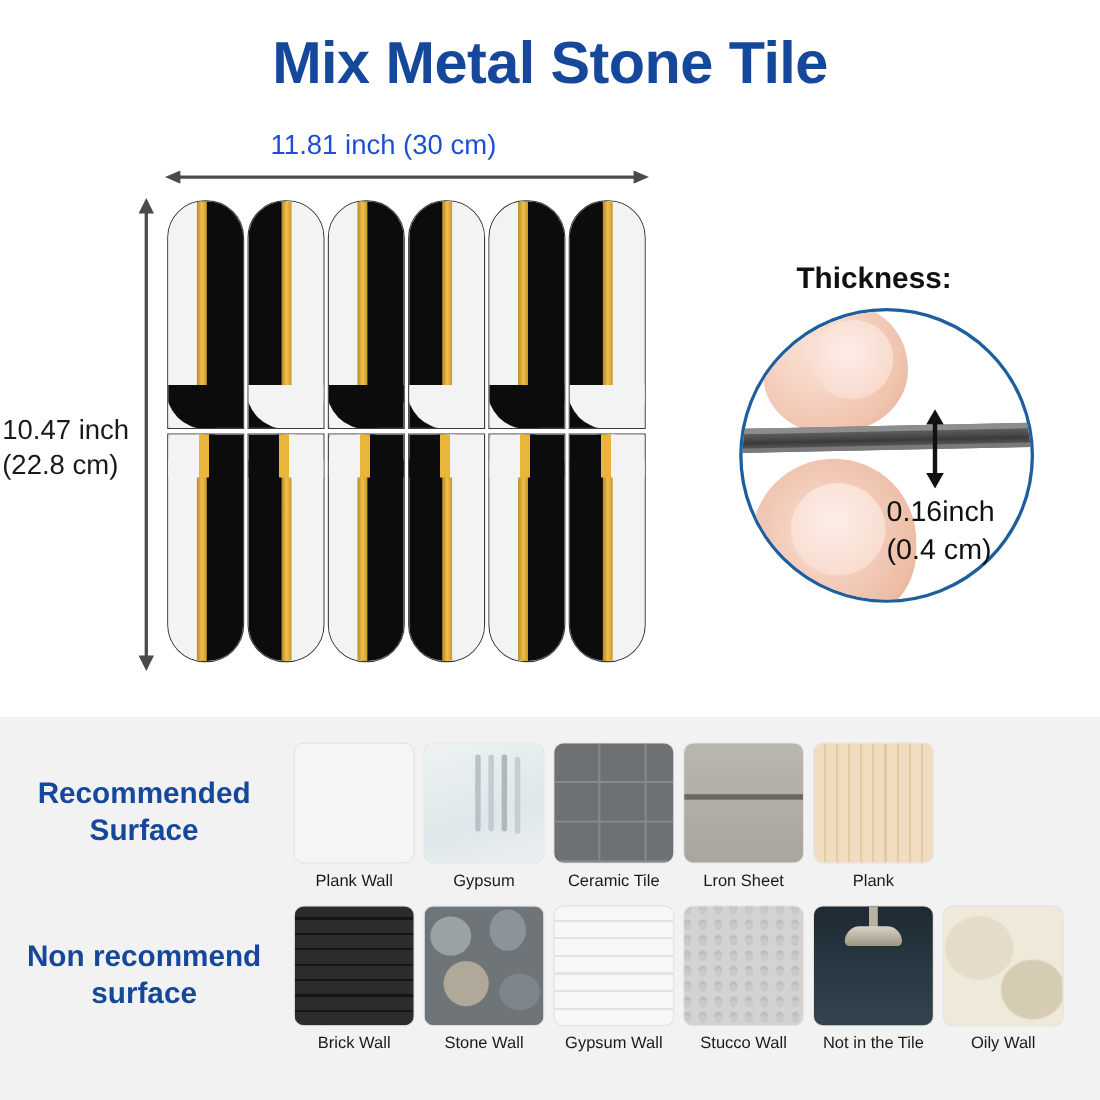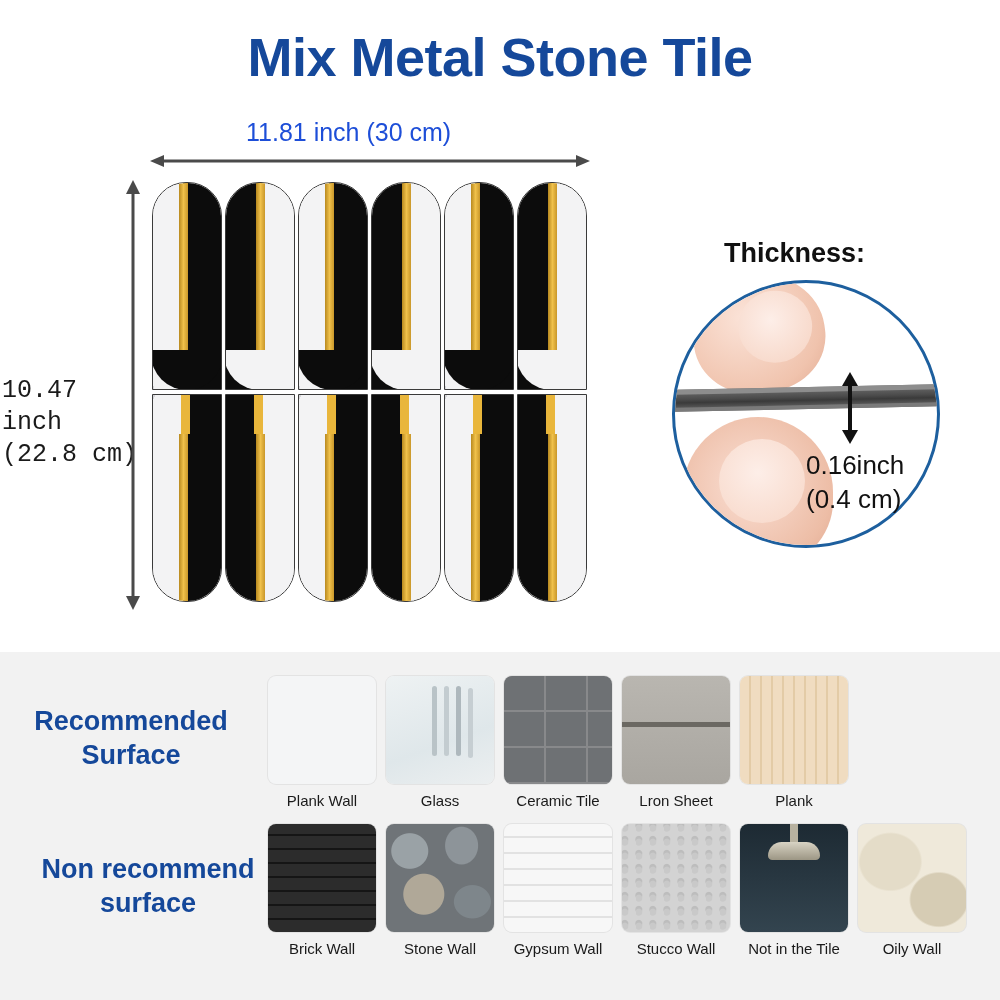--- a/index.html
+++ b/index.html
@@ -20,21 +20,21 @@
   
   .dim-top-label{
     position:absolute;left:246px;top:118px;
     font-size:25px;color:#1d4ed8;
   }
   .arrow-h{
     position:absolute;left:150px;top:155px;width:440px;height:12px;
   }
   .dim-left-label{
     position:absolute;left:2px;top:375px;width:148px;
-    text-align:left;font-size:25px;color:#1a1a1a;line-height:32px;font-family:Liberation Mono, monospace;
+    text-align:left;font-size:25px;color:#1a1a1a;line-height:32px;
   }
   .arrow-v{
     position:absolute;left:126px;top:180px;width:14px;height:430px;
   }
   
   .tile-panel{
     position:absolute;left:152px;top:182px;width:438px;height:424px;
   }
   .col{
     position:absolute;top:0;width:70px;height:424px;
@@ -341,37 +341,37 @@
     <span>Surface</span>
   </div>
 
   <div class="row" style="left:266px;top:24px;">
     <div class="cell">
       <div class="swatch sw-marble"></div>
       <div class="cap">Plank Wall</div>
     </div>
     <div class="cell">
       <div class="swatch sw-glass"></div>
-      <div class="cap">Glass</div>
+      <div class="cap">Gypsum</div>
     </div>
     <div class="cell">
       <div class="swatch sw-ceramic"></div>
       <div class="cap">Ceramic Tile</div>
     </div>
     <div class="cell">
       <div class="swatch sw-iron"></div>
       <div class="cap">Lron Sheet</div>
     </div>
     <div class="cell">
       <div class="swatch sw-plank"></div>
       <div class="cap">Plank</div>
     </div>
   </div>
 
-  <div class="sec-label" style="left:17px;top:200px;width:262px;">
+  <div class="sec-label" style="left:0;top:200px;width:262px;">
     <span>Non recommend</span><br>
     <span>surface</span>
   </div>
 
   <div class="row" style="left:266px;top:172px;">
     <div class="cell">
       <div class="swatch sw-brick"></div>
       <div class="cap">Brick Wall</div>
     </div>
     <div class="cell">

